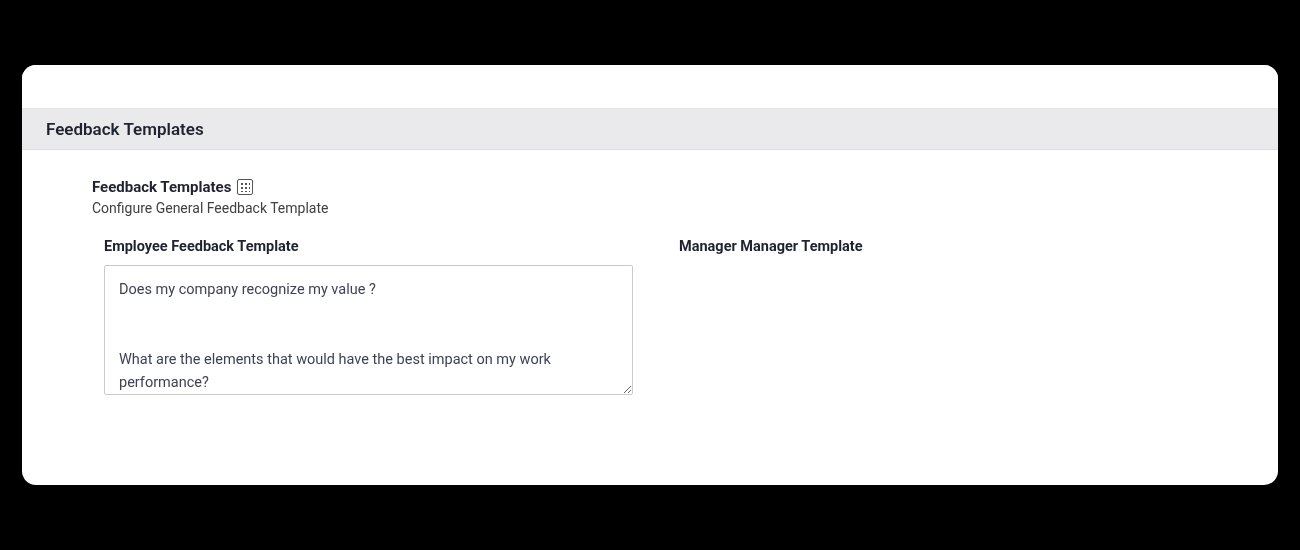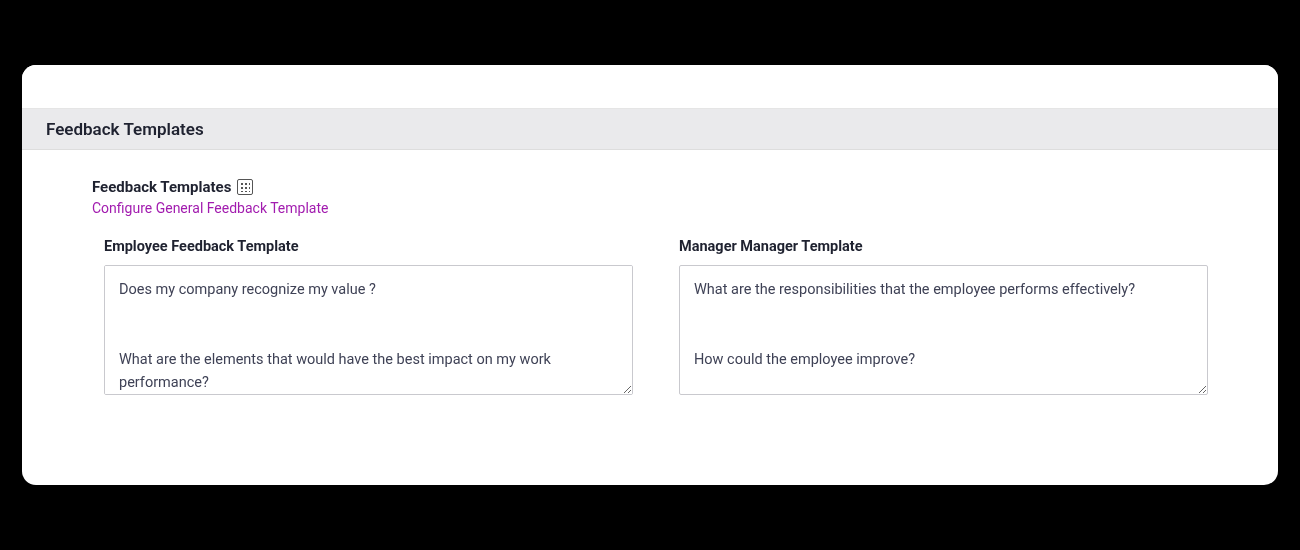--- a/index.html
+++ b/index.html
@@ -72,21 +72,21 @@
       left: 2px;
       right: 2px;
       bottom: 2px;
       background-image:
         radial-gradient(circle, #555 0.8px, transparent 0.8px);
       background-size: 4px 4px;
       background-position: 0 0;
     }
     .subtitle {
       font-size: 14px;
-      color: #a21caf;
+      color: #404040;
       margin-bottom: 22px;
     }
     .columns {
       display: flex;
       gap: 46px;
       margin-left: 12px;
     }
     .col {
       flex: 1;
       min-width: 0;
@@ -132,20 +132,16 @@
     <div class="columns">
       <div class="col">
         <div class="col-label">Employee Feedback Template</div>
         <textarea class="feedback" style="">Does my company recognize my value ?
 
 
 What are the elements that would have the best impact on my work performance?</textarea>
       </div>
       <div class="col">
         <div class="col-label">Manager Manager Template</div>
-        <textarea class="feedback" style="">What are the responsibilities that the employee performs effectively?
-
-
-How could the employee improve?</textarea>
       </div>
     </div>
   </div>
 </div>
 
 </body></html>

